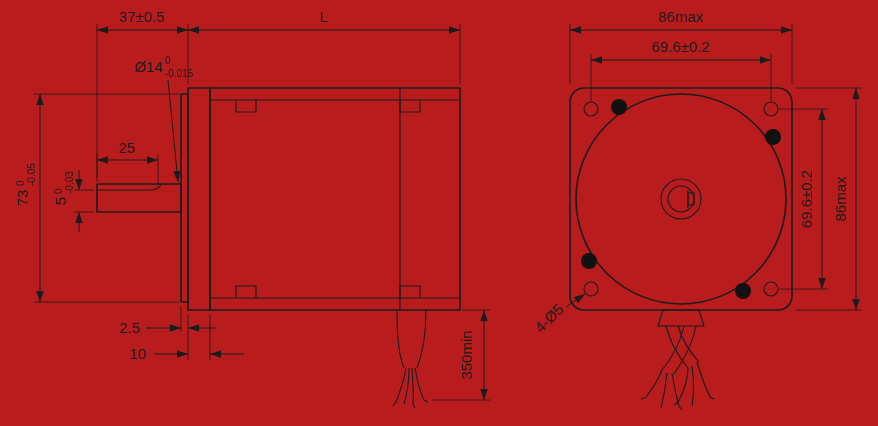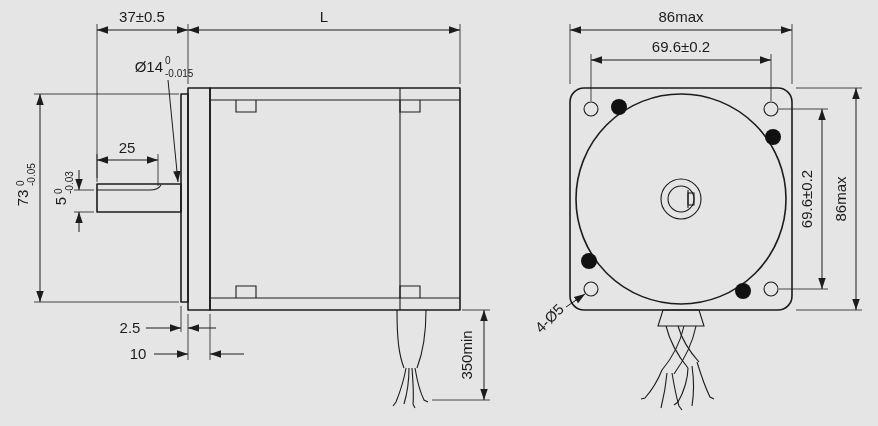--- a/index.html
+++ b/index.html
@@ -1,16 +1,16 @@
 <!DOCTYPE html>
 <html><head>
 <meta charset="utf-8">
 <style>
   html,body{margin:0;padding:0;background:#ffffff;}
-  .canvas{position:relative;width:878px;height:426px;background:#e5e5e5;overflow:hidden;}
+  .canvas{position:relative;width:878px;height:426px;background:#b91c1c;overflow:hidden;}
   svg text{font-family:"Liberation Sans", sans-serif;fill:#1c1c1c;}
   .t15{font-size:15px;}
   .t10{font-size:10px;}
   .ol{fill:none;stroke:#1c1c1c;stroke-width:1.6;stroke-linejoin:round;}
   .in{fill:none;stroke:#1c1c1c;stroke-width:1.1;}
   .dl{fill:none;stroke:#1c1c1c;stroke-width:1;}
   .xl{fill:none;stroke:#1c1c1c;stroke-width:0.8;}
   .fc{fill:#111111;stroke:none;}
 </style>
 </head>

